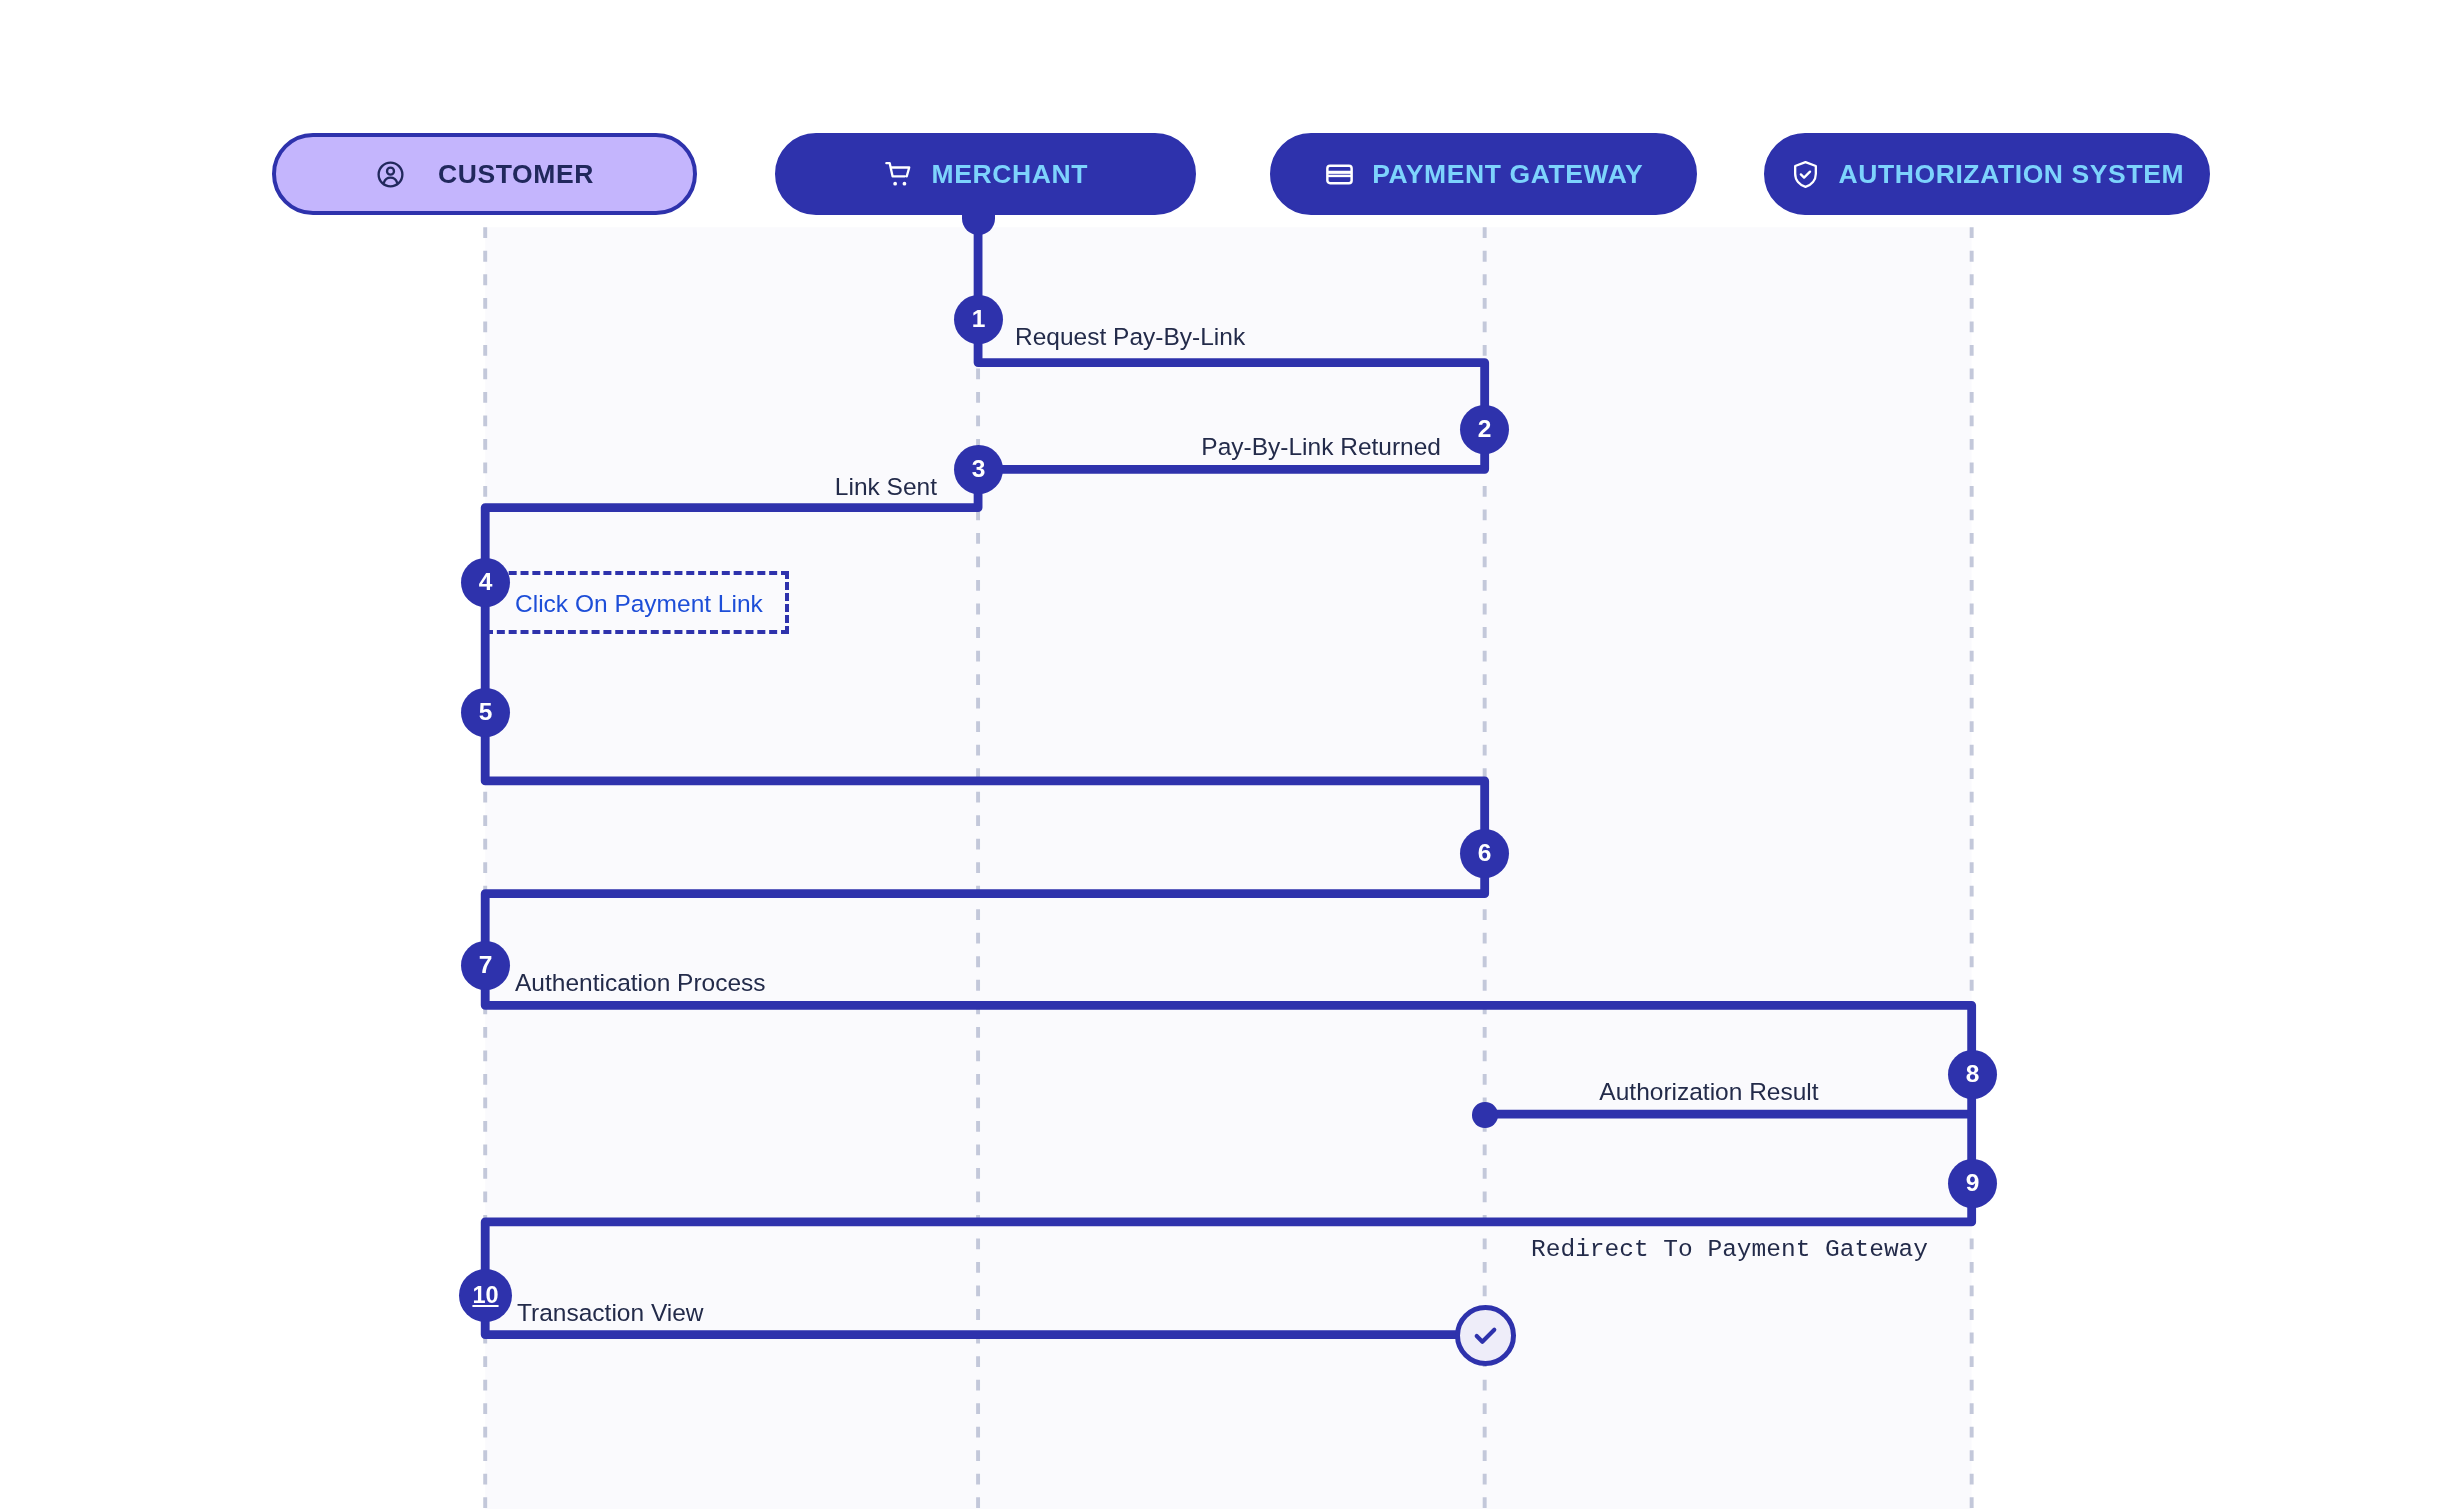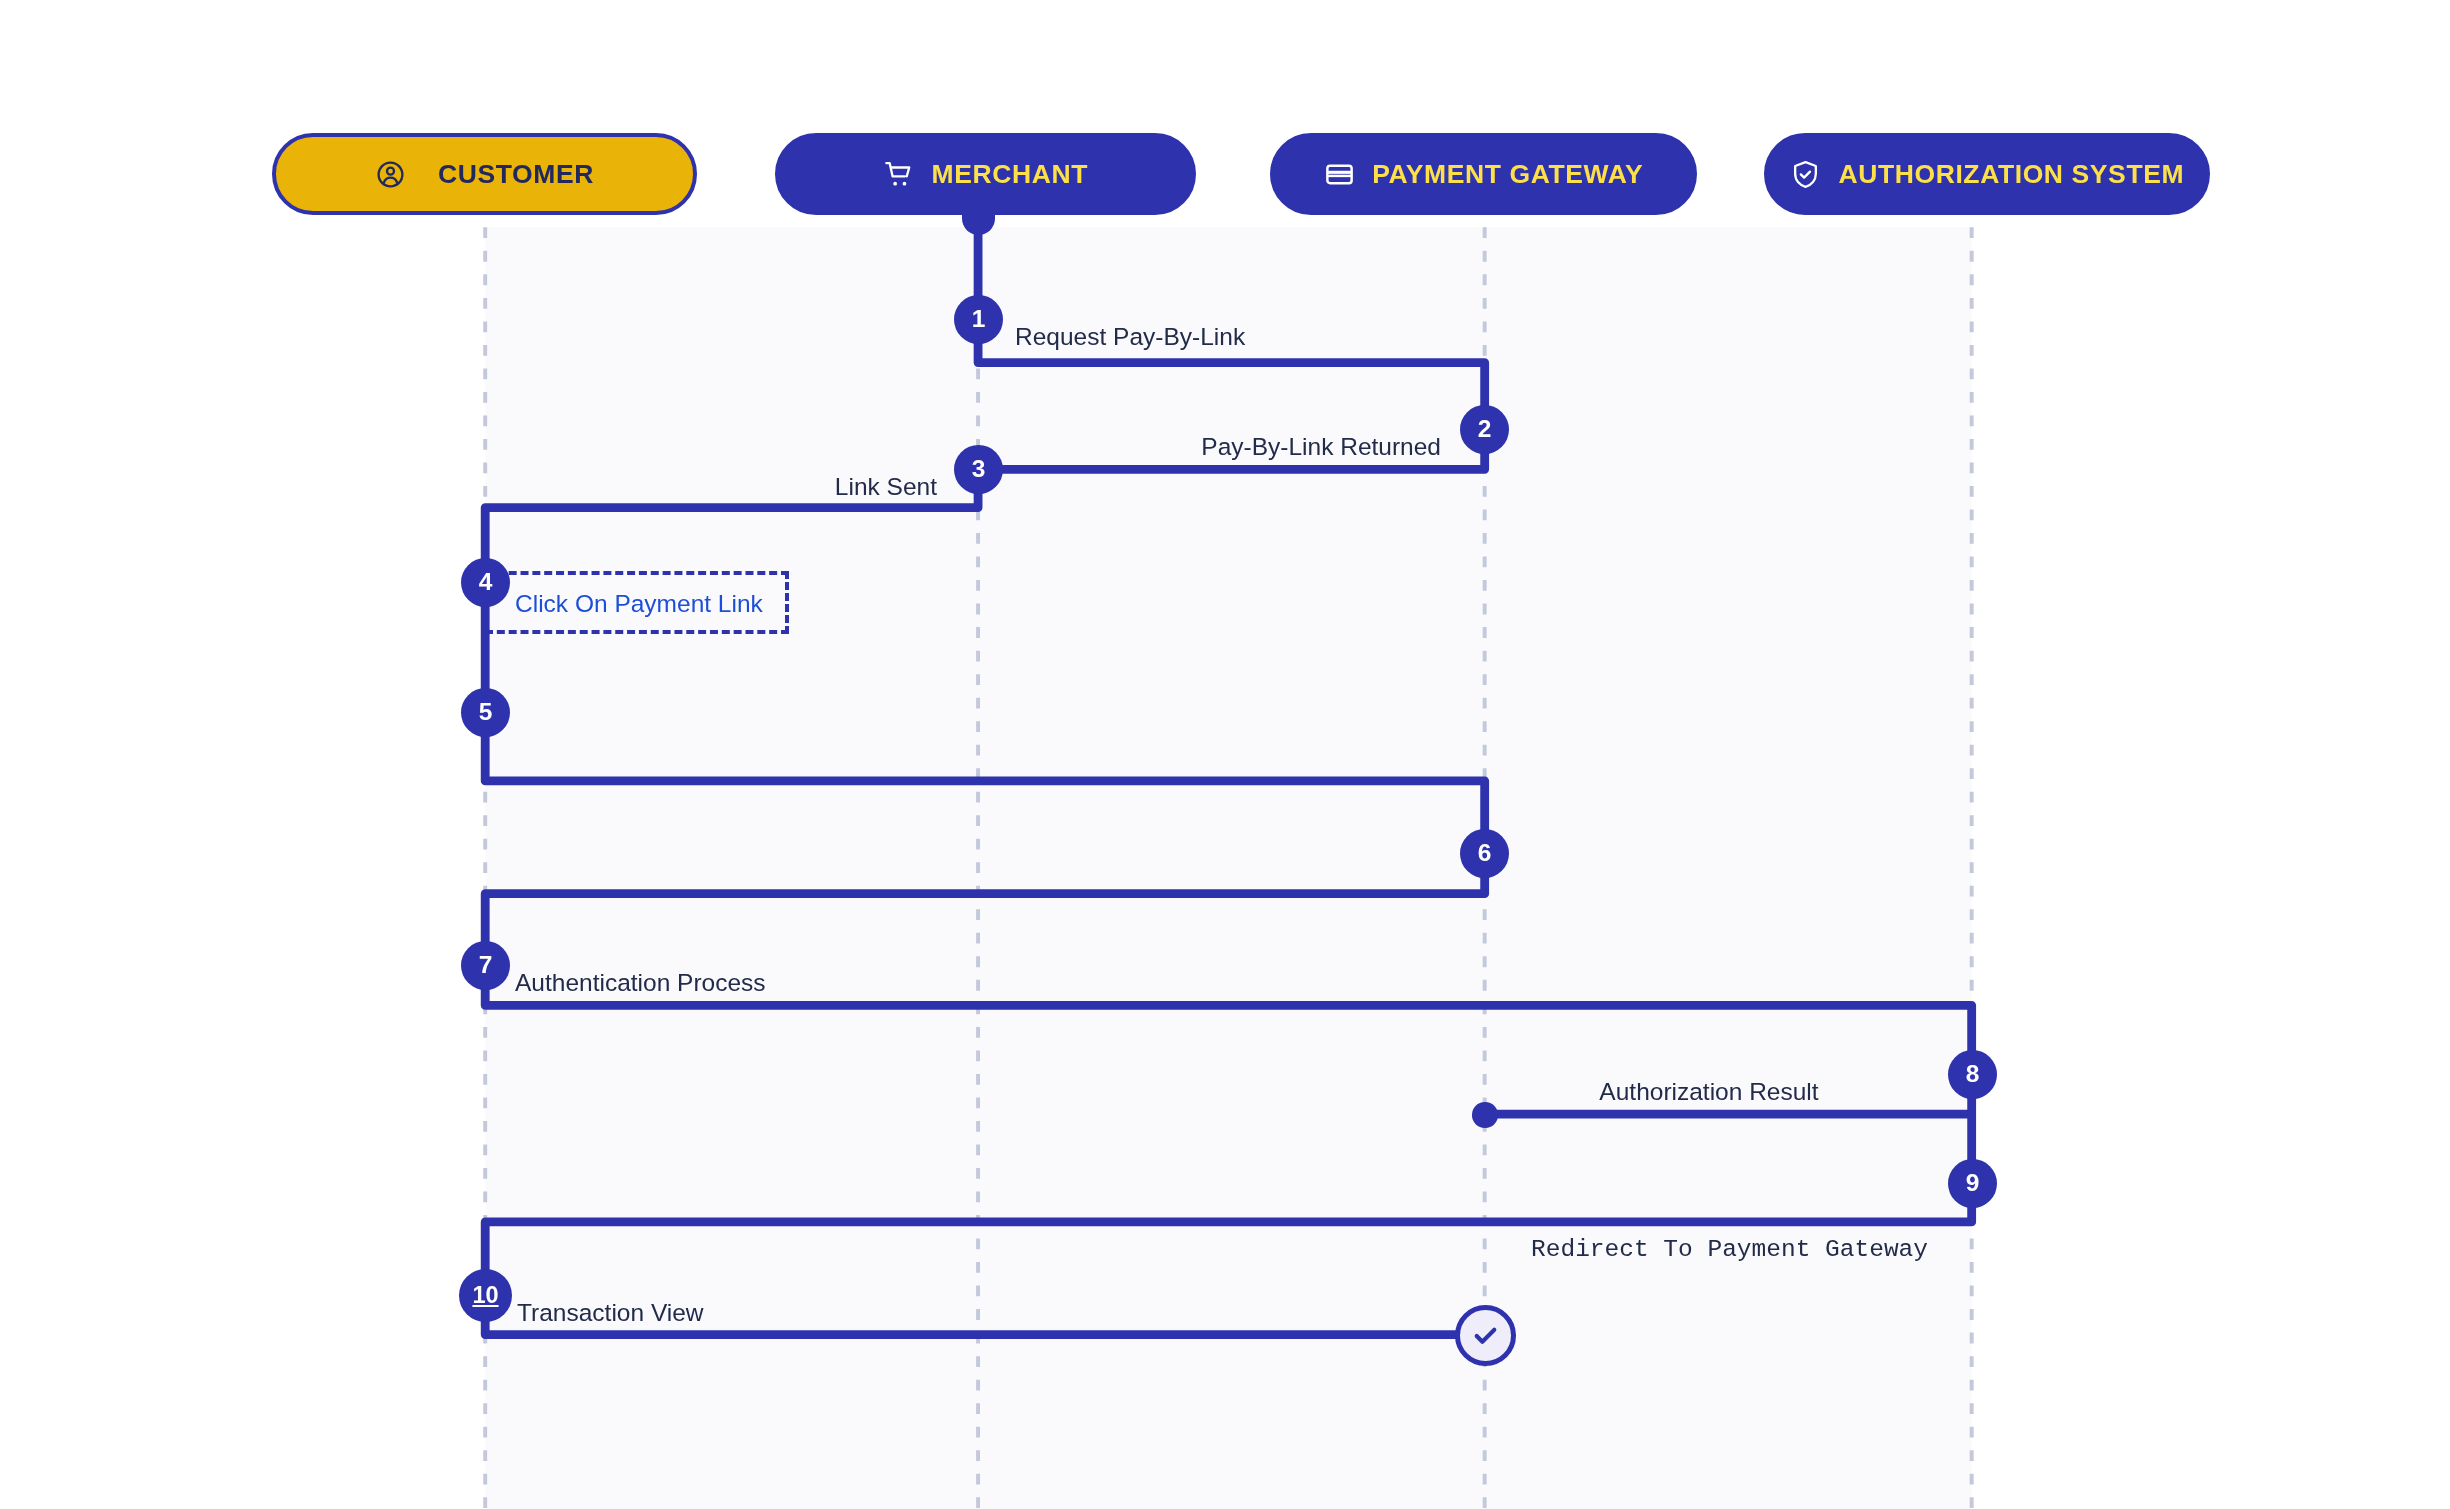--- a/index.html
+++ b/index.html
@@ -20,24 +20,24 @@
     gap:17.6px;
     border-radius:59px;
     box-sizing:border-box;
     height:82px;
     letter-spacing:0.6px;
     font-size:26.5px;
     font-weight:700;
     white-space:nowrap;
   }
   .pill.solid{
-    background:#2e32ac;color:#fde047;border:2.9px solid #2e32ac;
+    background:#2e32ac;color:#7dd3fc;border:2.9px solid #2e32ac;
   }
   .pill.outline{
-    background:#eab308;color:#21285c;border:4.9px solid #2e32ac;gap:32px;
+    background:#c4b5fd;color:#21285c;border:4.9px solid #2e32ac;gap:32px;
   }
   .pill .pill-icon{display:flex;align-items:center;justify-content:center;}
   .pill .pill-label{line-height:1;}
 
   
   .pill-nub{
     position:absolute;width:33px;height:19.6px;background:#2e32ac;
     border-bottom-left-radius:16.7px;border-bottom-right-radius:16.7px;
   }
 

